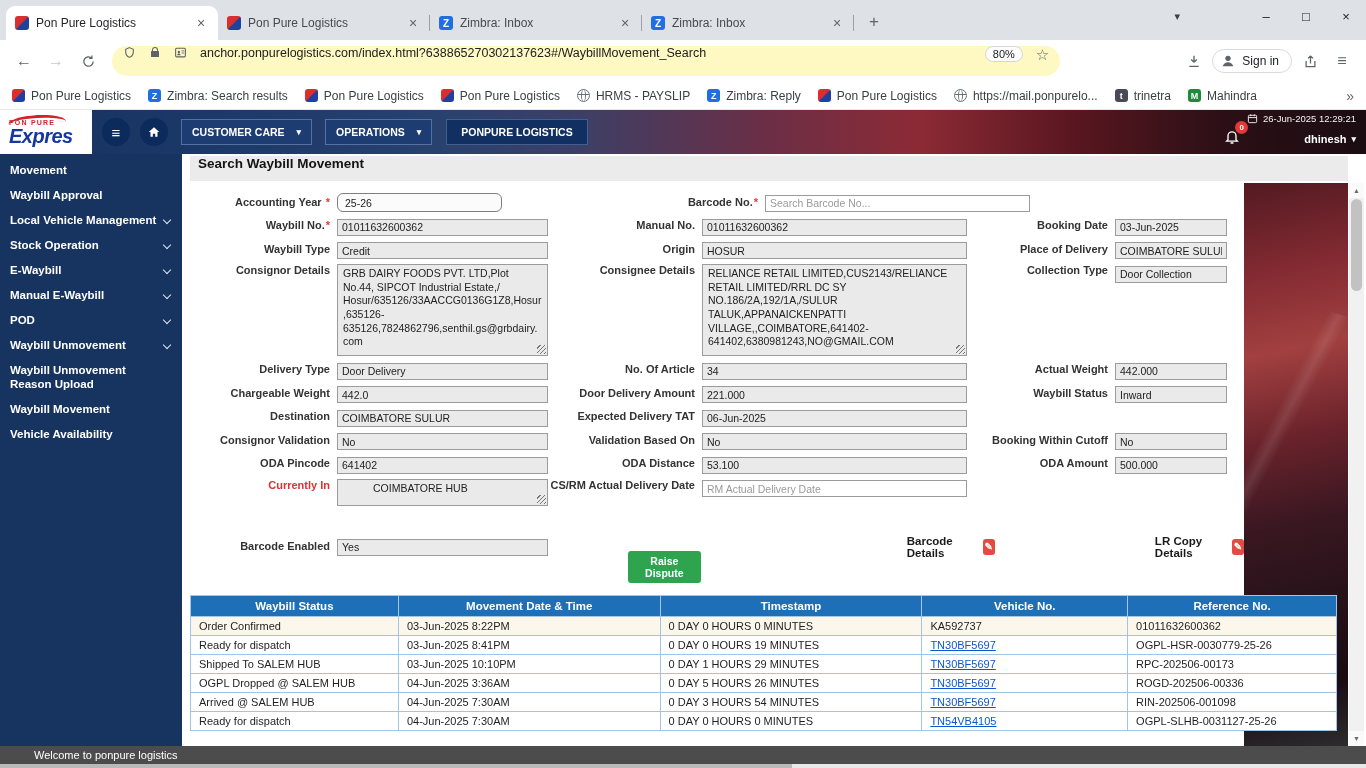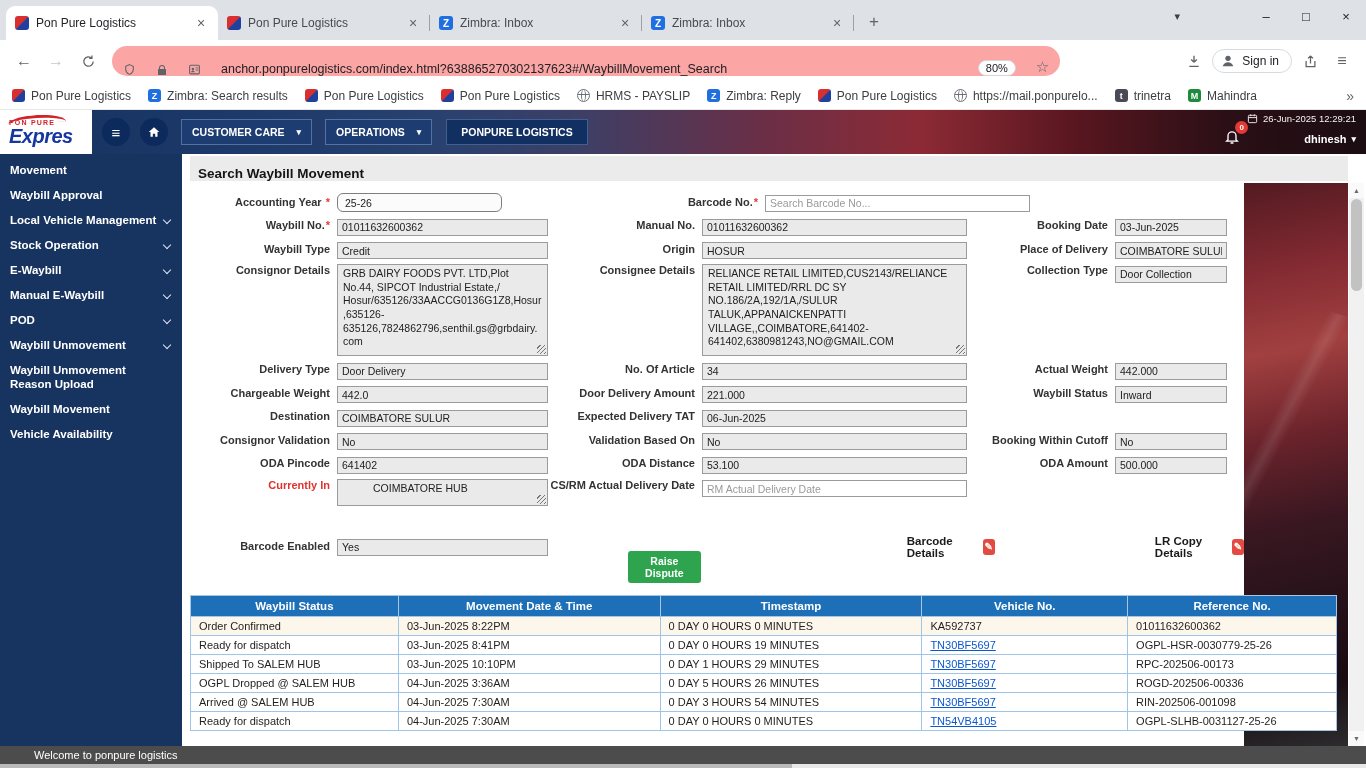--- a/index.html
+++ b/index.html
@@ -19,21 +19,21 @@
   .favicon-z { background:#1f6fe0; color:#fff; font-size:10px; font-weight:bold; display:flex; align-items:center; justify-content:center; }
   .newtab { width:28px; height:28px; margin:0 0 4px 6px; font-size:17px; color:#5f6368; display:flex; align-items:center; justify-content:center; cursor:pointer; }
   .tabsearch { position:absolute; right:186px; top:10px; color:#3c4043; font-size:11px; cursor:pointer; }
   .wincontrols { position:absolute; right:0; top:0; display:flex; }
   .winbtn { width:40px; height:32px; display:flex; align-items:center; justify-content:center; color:#202124; font-size:13px; cursor:pointer; }
 
   
   .toolbar { height:42px; background:#fff; display:flex; align-items:center; padding:0 10px; gap:4px; }
   .navbtn { width:28px; height:28px; border-radius:50%; display:flex; align-items:center; justify-content:center; font-size:16px; color:#5f6368; cursor:pointer; flex:none; }
   .navbtn.disabled { color:#c3c7cc; }
-  .omnibox { flex:1; height:30px; background:#fca5a5; border-radius:15px; display:flex; align-items:flex-end; padding:0 11px; gap:20px; margin-left:6px; min-width:0; }
+  .omnibox { flex:1; height:30px; background:#fef9c3; border-radius:15px; display:flex; align-items:flex-start; padding:0 11px; gap:13px; margin-left:6px; min-width:0; }
   .omni-ic { display:flex; align-items:center; flex:none; cursor:pointer; }
   .url { font-size:12.5px; color:#202124; white-space:nowrap; overflow:hidden; }
   .omni-spacer { flex:1; }
   .zoom-badge { font-size:11px; color:#202124; background:#fdfdfd; border:1px solid #d3d7db; border-radius:10px; padding:1px 7px; flex:none; cursor:pointer; }
   .star { font-size:15px; color:#5f6368; flex:none; cursor:pointer; }
   .ext-spacer { width:112px; flex:none; }
   .tool-ic { width:28px; height:28px; display:flex; align-items:center; justify-content:center; cursor:pointer; flex:none; }
   .signin { display:flex; align-items:center; gap:6px; border:1px solid #d6dade; border-radius:15px; padding:3px 12px 3px 7px; font-size:12px; color:#202124; cursor:pointer; flex:none; }
 
   
@@ -70,21 +70,21 @@
   
   .bodyrow { display:flex; height:592px; }
   .sidebar { width:182px; background:#17335f; flex:none; padding-top:4px; }
   .side-item { display:flex; justify-content:space-between; align-items:center; padding:5px 12px 5px 10px; font-size:11.5px; font-weight:bold; color:#fff; line-height:1.3; cursor:pointer; }
   .chev { width:6px; height:6px; border-right:1.5px solid #dfe6f2; border-bottom:1.5px solid #dfe6f2; transform:rotate(45deg); flex:none; margin-left:6px; }
 
   .main { flex:1; position:relative; background:#fff; overflow:hidden; }
   .photo { position:absolute; top:29px; right:18px; width:104px; bottom:0;
     background:linear-gradient(168deg,#531a21 0%,#832a32 16%,#a24040 30%,#6b232b 45%,#391721 60%,#27121a 74%,#1a0b10 88%,#2c2c2e 100%); }
   .photo::after { content:""; position:absolute; left:8px; top:120px; width:70px; height:220px; background:linear-gradient(100deg,transparent 40%,rgba(255,255,255,.10) 50%,transparent 60%); transform:rotate(18deg); }
-  .title-bar { position:absolute; top:2px; left:8px; right:18px; height:25px; background:#ebebeb; display:flex; align-items:flex-end; padding-left:8px; font-size:13.5px; font-weight:bold; color:#141414; }
+  .title-bar { position:absolute; top:2px; left:8px; right:18px; height:25px; background:#ebebeb; display:flex; align-items:flex-start; padding-left:8px; font-size:13.5px; font-weight:bold; color:#141414; }
   .form-panel { position:absolute; top:27px; left:8px; width:1054px; height:414px; background:#fff; padding-top:12px; }
 
   .frow { display:flex; align-items:center; margin-bottom:5px; }
   .frow.top { align-items:flex-start; }
   .lbl { text-align:right; font-size:11px; font-weight:bold; color:#333; flex:none; line-height:1.25; }
   .l1 { width:140px; } .l2 { width:147px; } .l3 { width:141px; }
   .lbl.red { color:#e03131; }
   .req { color:#e53935; margin-left:1px; }
   .fld1 { width:211px; margin-left:7px; flex:none; }
   .fld2 { width:265px; margin-left:7px; flex:none; }

